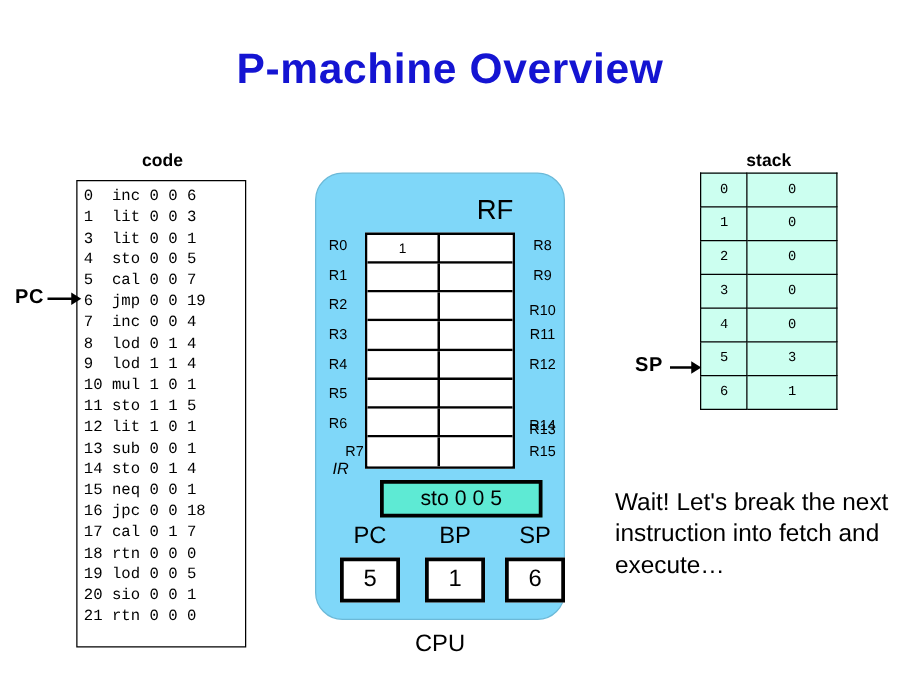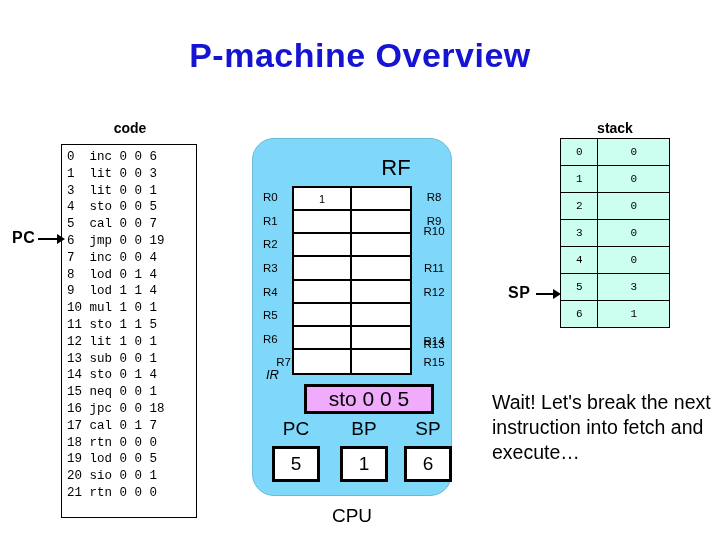--- a/index.html
+++ b/index.html
@@ -169,25 +169,25 @@
     font-style: italic;
   }
   #ir-box {
     position: absolute;
     left: 304px;
     top: 384px;
     width: 130px;
     height: 30px;
     border: 3px solid #000000;
     box-sizing: border-box;
-    background: #f0abfc;
+    background: #5eead4;
     display: flex;
     align-items: center;
     justify-content: center;
-    font-size: 21px;
+    font-size: 17px;
   }
 
   
   .reg-label {
     position: absolute;
     font-size: 19px;
     text-align: center;
   }
   .reg-box {
     position: absolute;
@@ -385,18 +385,18 @@
 <div class="rf-side-label left" style="top: 186px;">R0</div>
 <div class="rf-side-label left" style="top: 209.625px;">R1</div>
 <div class="rf-side-label left" style="top: 233.25px;">R2</div>
 <div class="rf-side-label left" style="top: 256.875px;">R3</div>
 <div class="rf-side-label left" style="top: 280.5px;">R4</div>
 <div class="rf-side-label left" style="top: 304.125px;">R5</div>
 <div class="rf-side-label left" style="top: 327.75px;">R6</div>
 <div class="rf-side-label left" style="top: 351.375px; text-align: right;">R7</div>
 <div class="rf-side-label right" style="top: 186px;">R8</div>
 <div class="rf-side-label right" style="top: 209.625px;">R9</div>
-<div class="rf-side-label right" style="top: 220px;">R10</div>
+<div class="rf-side-label right" style="top: 238px;">R10</div>
 <div class="rf-side-label right" style="top: 256.875px;">R11</div>
 <div class="rf-side-label right" style="top: 280.5px;">R12</div>
 <div class="rf-side-label right" style="top: 322px; margin-top: 11px;">R13</div>
 <div class="rf-side-label right" style="top: 330px;">R14</div>
 <div class="rf-side-label right" style="top: 351.375px;">R15</div>
 
 </body></html>

